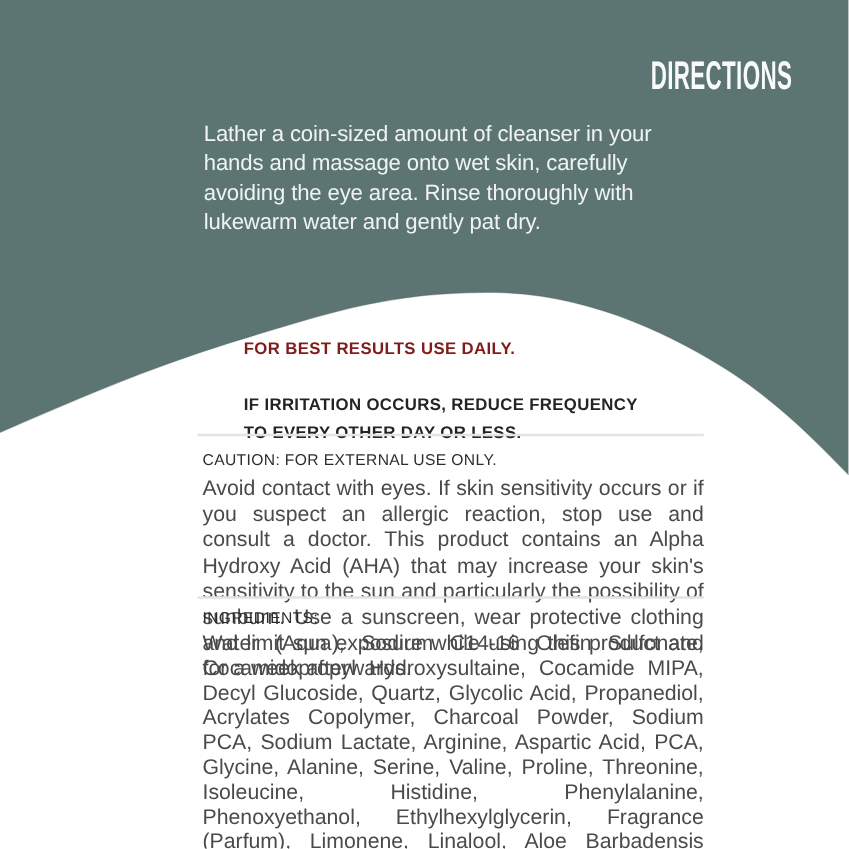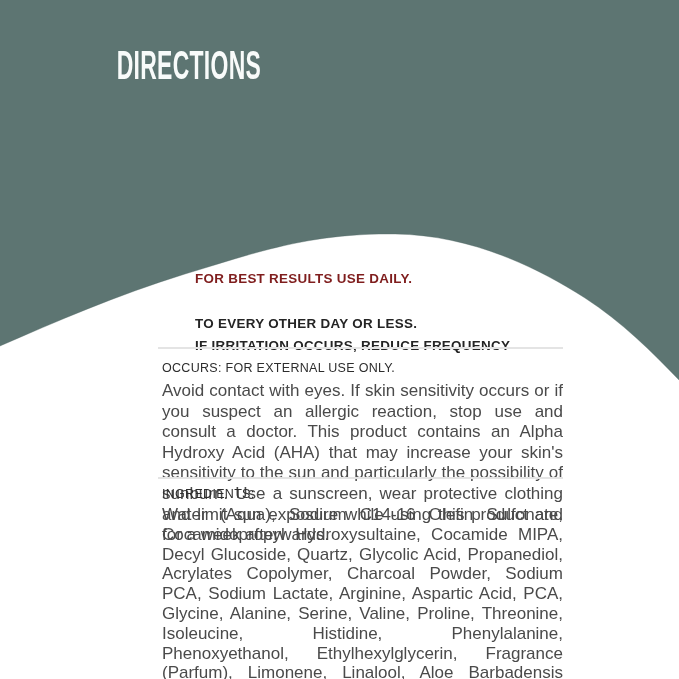--- a/index.html
+++ b/index.html
@@ -13,23 +13,23 @@
   }
   .wave {
     position: absolute;
     top: 0; left: 0;
     width: 679px; height: 400px;
     display: block;
   }
   .title {
     position: absolute;
     top: 42px; left: 60px; width: 618px;
-    text-align: left;
+    text-align: right;
     color: #f8fbfa;
-    font-size: 41px;
+    font-size: 32px;
     font-weight: 700;
     white-space: nowrap;
   }
   .title-inner {
     display: inline-block;
     transform: scaleX(0.56);
     transform-origin: 50% 50%;
     letter-spacing: 0.5px;
   }
   .top-body {
@@ -98,31 +98,37 @@
 
   <svg class="wave" viewBox="0 0 679 400" xmlns="http://www.w3.org/2000/svg" aria-hidden="true">
     <path d="M0,0 H679 V380 C652,352 622,322 585,298 C538,268 472,235 395,234 C308,233 255,253 185,274 C117,295 55,322 0,346 Z" fill="#5d7572"></path>
     <path d="M679,380 C652,352 622,322 585,298 C538,268 472,235 395,234 C308,233 255,253 185,274 C117,295 55,322 0,346" fill="none" stroke="#4e6360" stroke-opacity="0.35" stroke-width="1"></path>
   </svg>
 
   <div class="title">
     <span class="title-inner">DIRECTIONS</span>
   </div>
 
+  <div class="top-body">
+    <div>Lather a coin-sized amount of cleanser in your</div>
+    <div>hands and massage onto wet skin, carefully</div>
+    <div>avoiding the eye area. Rinse thoroughly with</div>
+    <div>lukewarm water and gently pat dry.</div>
+  </div>
 
   <div class="usage-line1">FOR BEST RESULTS USE DAILY.</div>
 
   <div class="usage-line23">
+    <div>IF IRRITATION OCCURS, REDUCE FREQUENCY</div>
     <div>TO EVERY OTHER DAY OR LESS.</div>
-    <div>IF IRRITATION OCCURS, REDUCE FREQUENCY</div>
   </div>
 
   <div class="divider d1"></div>
 
-  <div class="sec-heading caution-h">OCCURS: FOR EXTERNAL USE ONLY.</div>
+  <div class="sec-heading caution-h">CAUTION: FOR EXTERNAL USE ONLY.</div>
   <div class="para caution-b">Avoid contact with eyes. If skin sensitivity occurs or if you suspect an allergic reaction, stop use and consult a doctor. This product contains an Alpha Hydroxy Acid (AHA) that may increase your skin's sensitivity to the sun and particularly the possibility of sunburn. Use a sunscreen, wear protective clothing and limit sun exposure while using this product and for a week afterwards.</div>
 
   <div class="divider d2"></div>
 
   <div class="sec-heading ing-h">INGREDIENTS:</div>
   <div class="para ing-b">Water (Aqua), Sodium C14-16 Olefin Sulfonate, Cocamidopropyl Hydroxysultaine, Cocamide MIPA, Decyl Glucoside, Quartz, Glycolic Acid, Propanediol, Acrylates Copolymer, Charcoal Powder, Sodium PCA, Sodium Lactate, Arginine, Aspartic Acid, PCA, Glycine, Alanine, Serine, Valine, Proline, Threonine, Isoleucine, Histidine, Phenylalanine, Phenoxyethanol, Ethylhexylglycerin, Fragrance (Parfum), Limonene, Linalool, Aloe Barbadensis (Aloe Vera) Leaf Juice, Xanthan Gum, Sodium Hydroxide, Argania Spinosa Kernel (Argan) Oil, Oenothera Biennis (Evening Primrose) Seed Oil, Simmondsia Chinensis (Jojoba) Seed Oil.</div>
 
 </div>
 
 </body></html>

